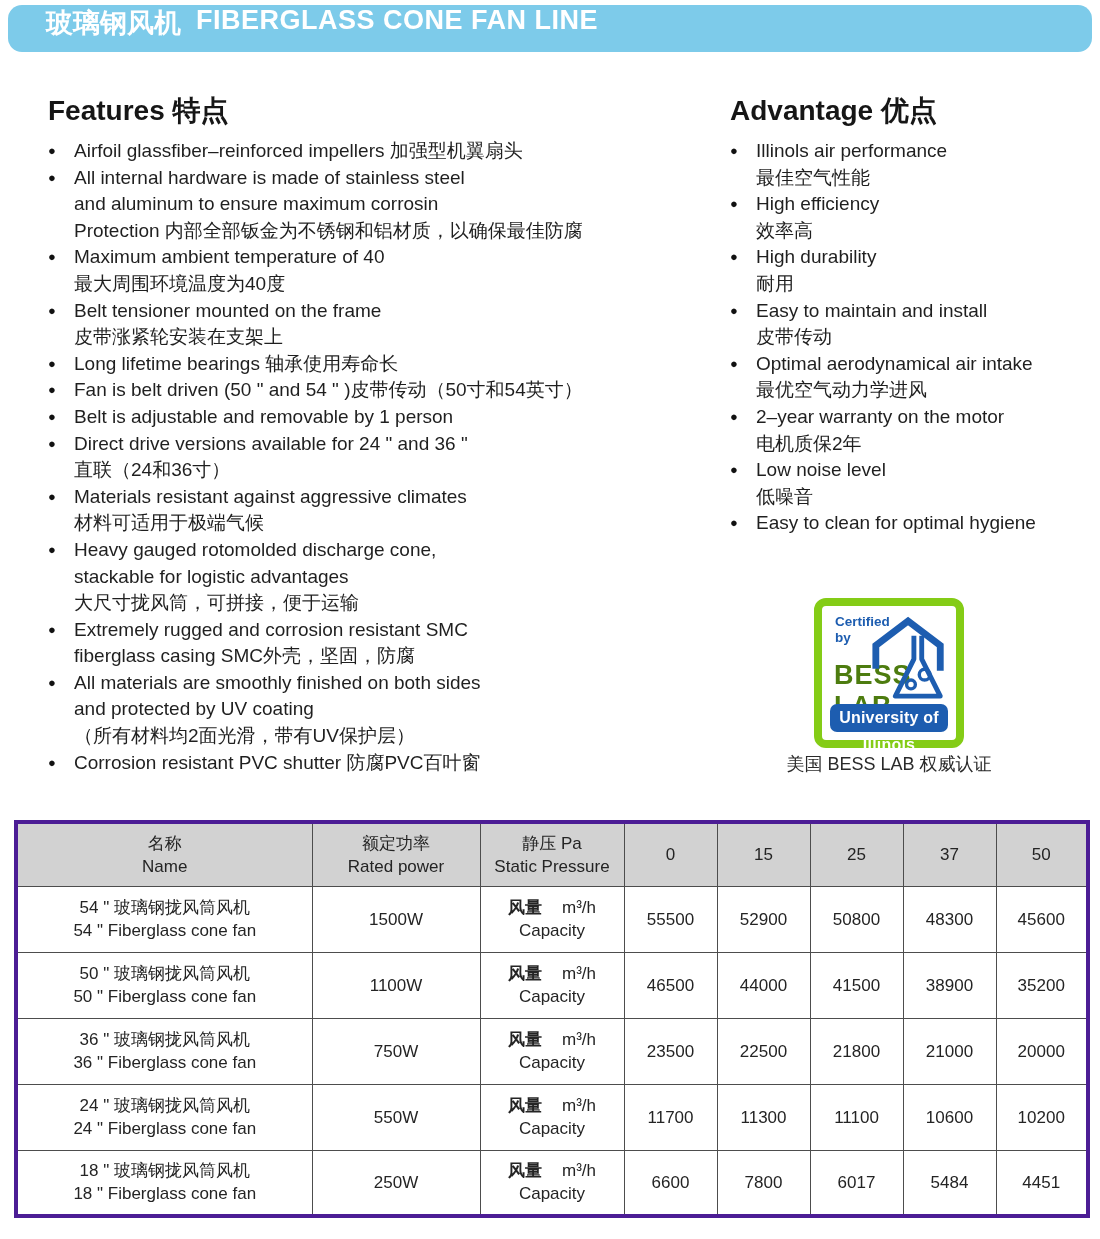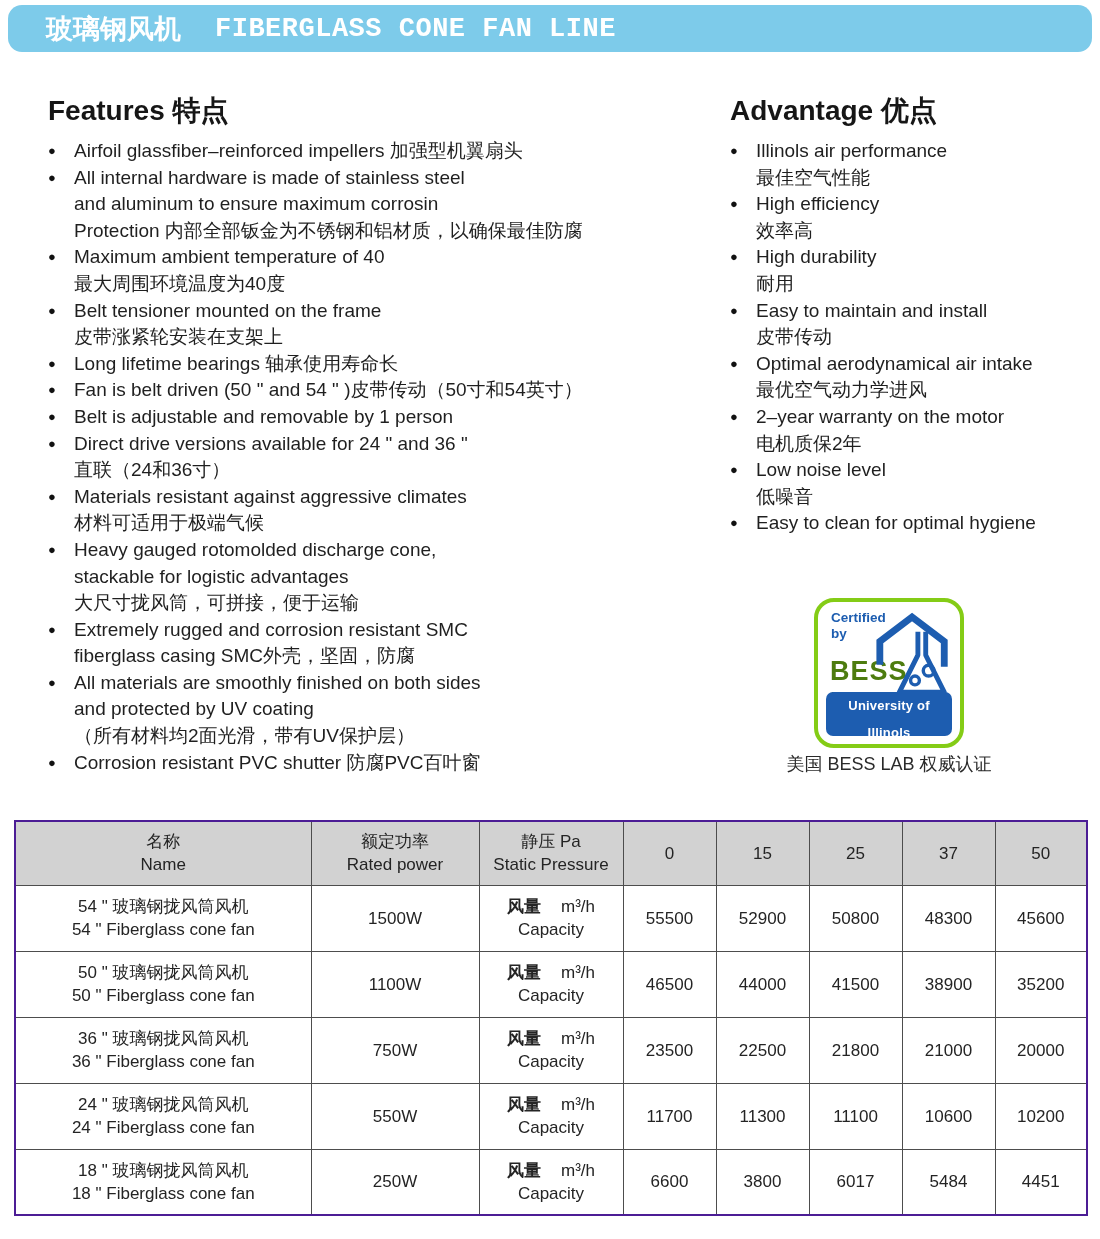--- a/index.html
+++ b/index.html
@@ -4,50 +4,50 @@
 <style>
   * { margin:0; padding:0; box-sizing:border-box; }
   body {
     width:1100px; height:1239px; position:relative; background:#ffffff;
     font-family:"Liberation Sans","DejaVu Sans",sans-serif; color:#222;
     overflow:hidden;
   }
   
   .banner {
     position:absolute; left:8px; top:5px; width:1084px; height:47px;
-    background:#7DCBEA; border-radius:14px; display:flex; align-items:center;
+    background:#7DCBEA; border-radius:14px; display:flex; 
     padding-left:38px; color:#ffffff; font-weight:bold; font-size:27px;
   }
-  .banner .en { margin-left:34px; letter-spacing:.5px;font-family:Liberation Mono, monospace; }
+  .banner .en { margin-left:15px; letter-spacing:.5px; }
   
   .section { position:absolute; top:92px; }
   .features { left:48px; width:660px; }
   .advantages { left:730px; width:370px; }
   .section h2 { font-size:28px; font-weight:bold; color:#161616; margin-bottom:8px; }
   .bi { display:flex; font-size:19px; line-height:26.6px; color:#1f1f1f; }
   .blt { width:26px; flex:none; font-size:13px; line-height:26.6px; color:#111; }
   .ls { flex:1; }
   
   .logo-wrap {
     position:absolute; left:814px; top:598px; width:150px; height:150px;
-    border:4px solid #84cc16; border-radius:20px; background:#fff;
+    border:8px solid #84cc16; border-radius:12px; background:#fff;
   }
   .cert { position:absolute; left:13px; top:8px; color:#1D5DB0; font-weight:bold; font-size:13.5px; line-height:16px; }
   .bess { position:absolute; left:12px; top:54px; color:#4d7c0f; font-weight:bold; font-size:27px; line-height:31px; letter-spacing:1px; }
   .logo-svg { position:absolute; right:5px; top:10px; }
   .uband {
-    position:absolute; left:8px; right:8px; bottom:8px; height:44px;
+    position:absolute; left:8px; right:8px; bottom:8px; height:28px;
     background:#1D5DB0; border-radius:7px; color:#fff; font-weight:bold;
-    font-size:13px; text-align:center; line-height:27px; letter-spacing:.2px;
+    font-size:16px; text-align:center; line-height:27px; letter-spacing:.2px;
   }
   .caption { position:absolute; left:739px; top:752px; width:300px; text-align:center; font-size:18px; color:#2a2a2a; }
   
   table.spec {
     position:absolute; left:14px; top:820px; width:1072px;
-    border-collapse:collapse; table-layout:fixed; border:2px solid #4c1d95;
+    border-collapse:collapse; table-layout:fixed; border:4px solid #4c1d95;
   }
   .spec th, .spec td {
     border:1px solid #4d4d4d; text-align:center; vertical-align:middle;
     font-weight:normal; font-size:17px; line-height:23px; color:#242424; padding:0;
   }
   .spec thead th { background:#D2D2D2; height:64px; }
   .spec tbody td { height:66px; background:#fff; }
   .cap .zh { font-weight:bold; }
   .cap .unit { margin-left:20px; }
 </style>
@@ -333,19 +333,19 @@
       <td>
         <div>18 " 玻璃钢拢风筒风机</div>
         <div>18 " Fiberglass cone fan</div>
       </td>
       <td>250W</td>
       <td class="cap">
         <div><span class="zh">风量</span><span class="unit">m³/h</span></div>
         <div>Capacity</div>
       </td>
       <td>6600</td>
-      <td>3800</td>
+      <td>7800</td>
       <td>6017</td>
       <td>5484</td>
       <td>4451</td>
     </tr>
   </tbody>
 </table>
 
 </body></html>

